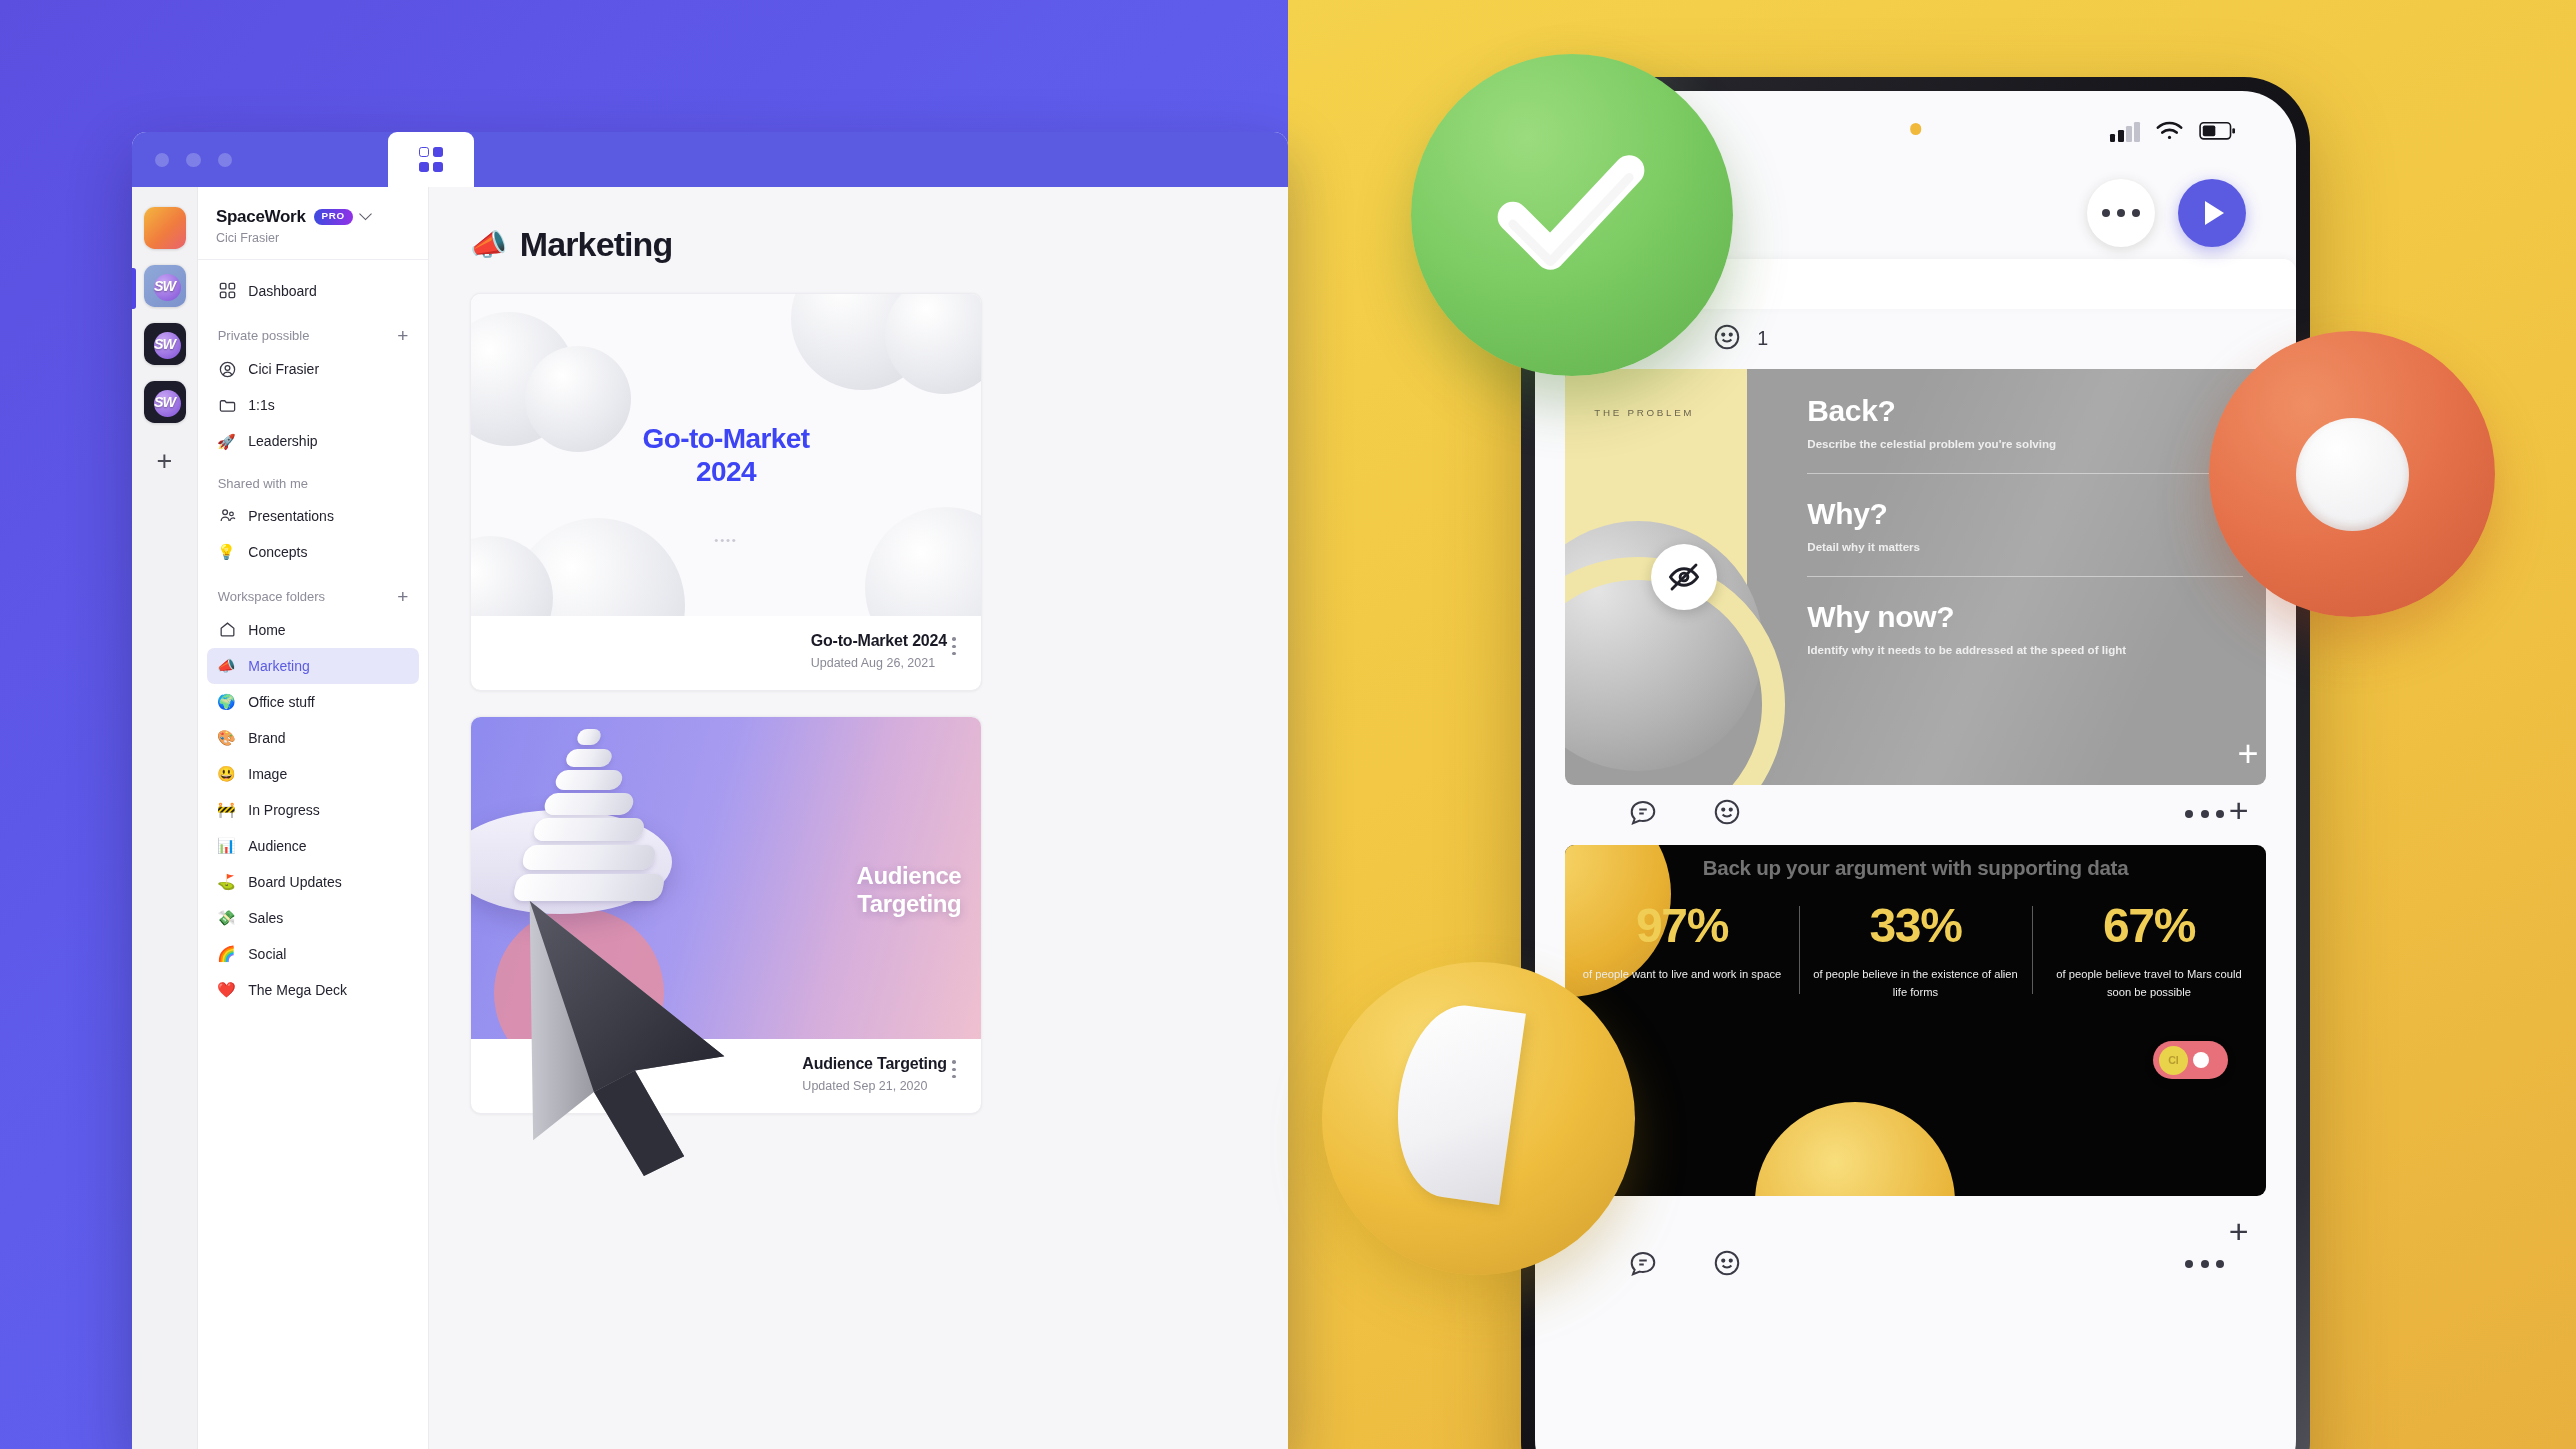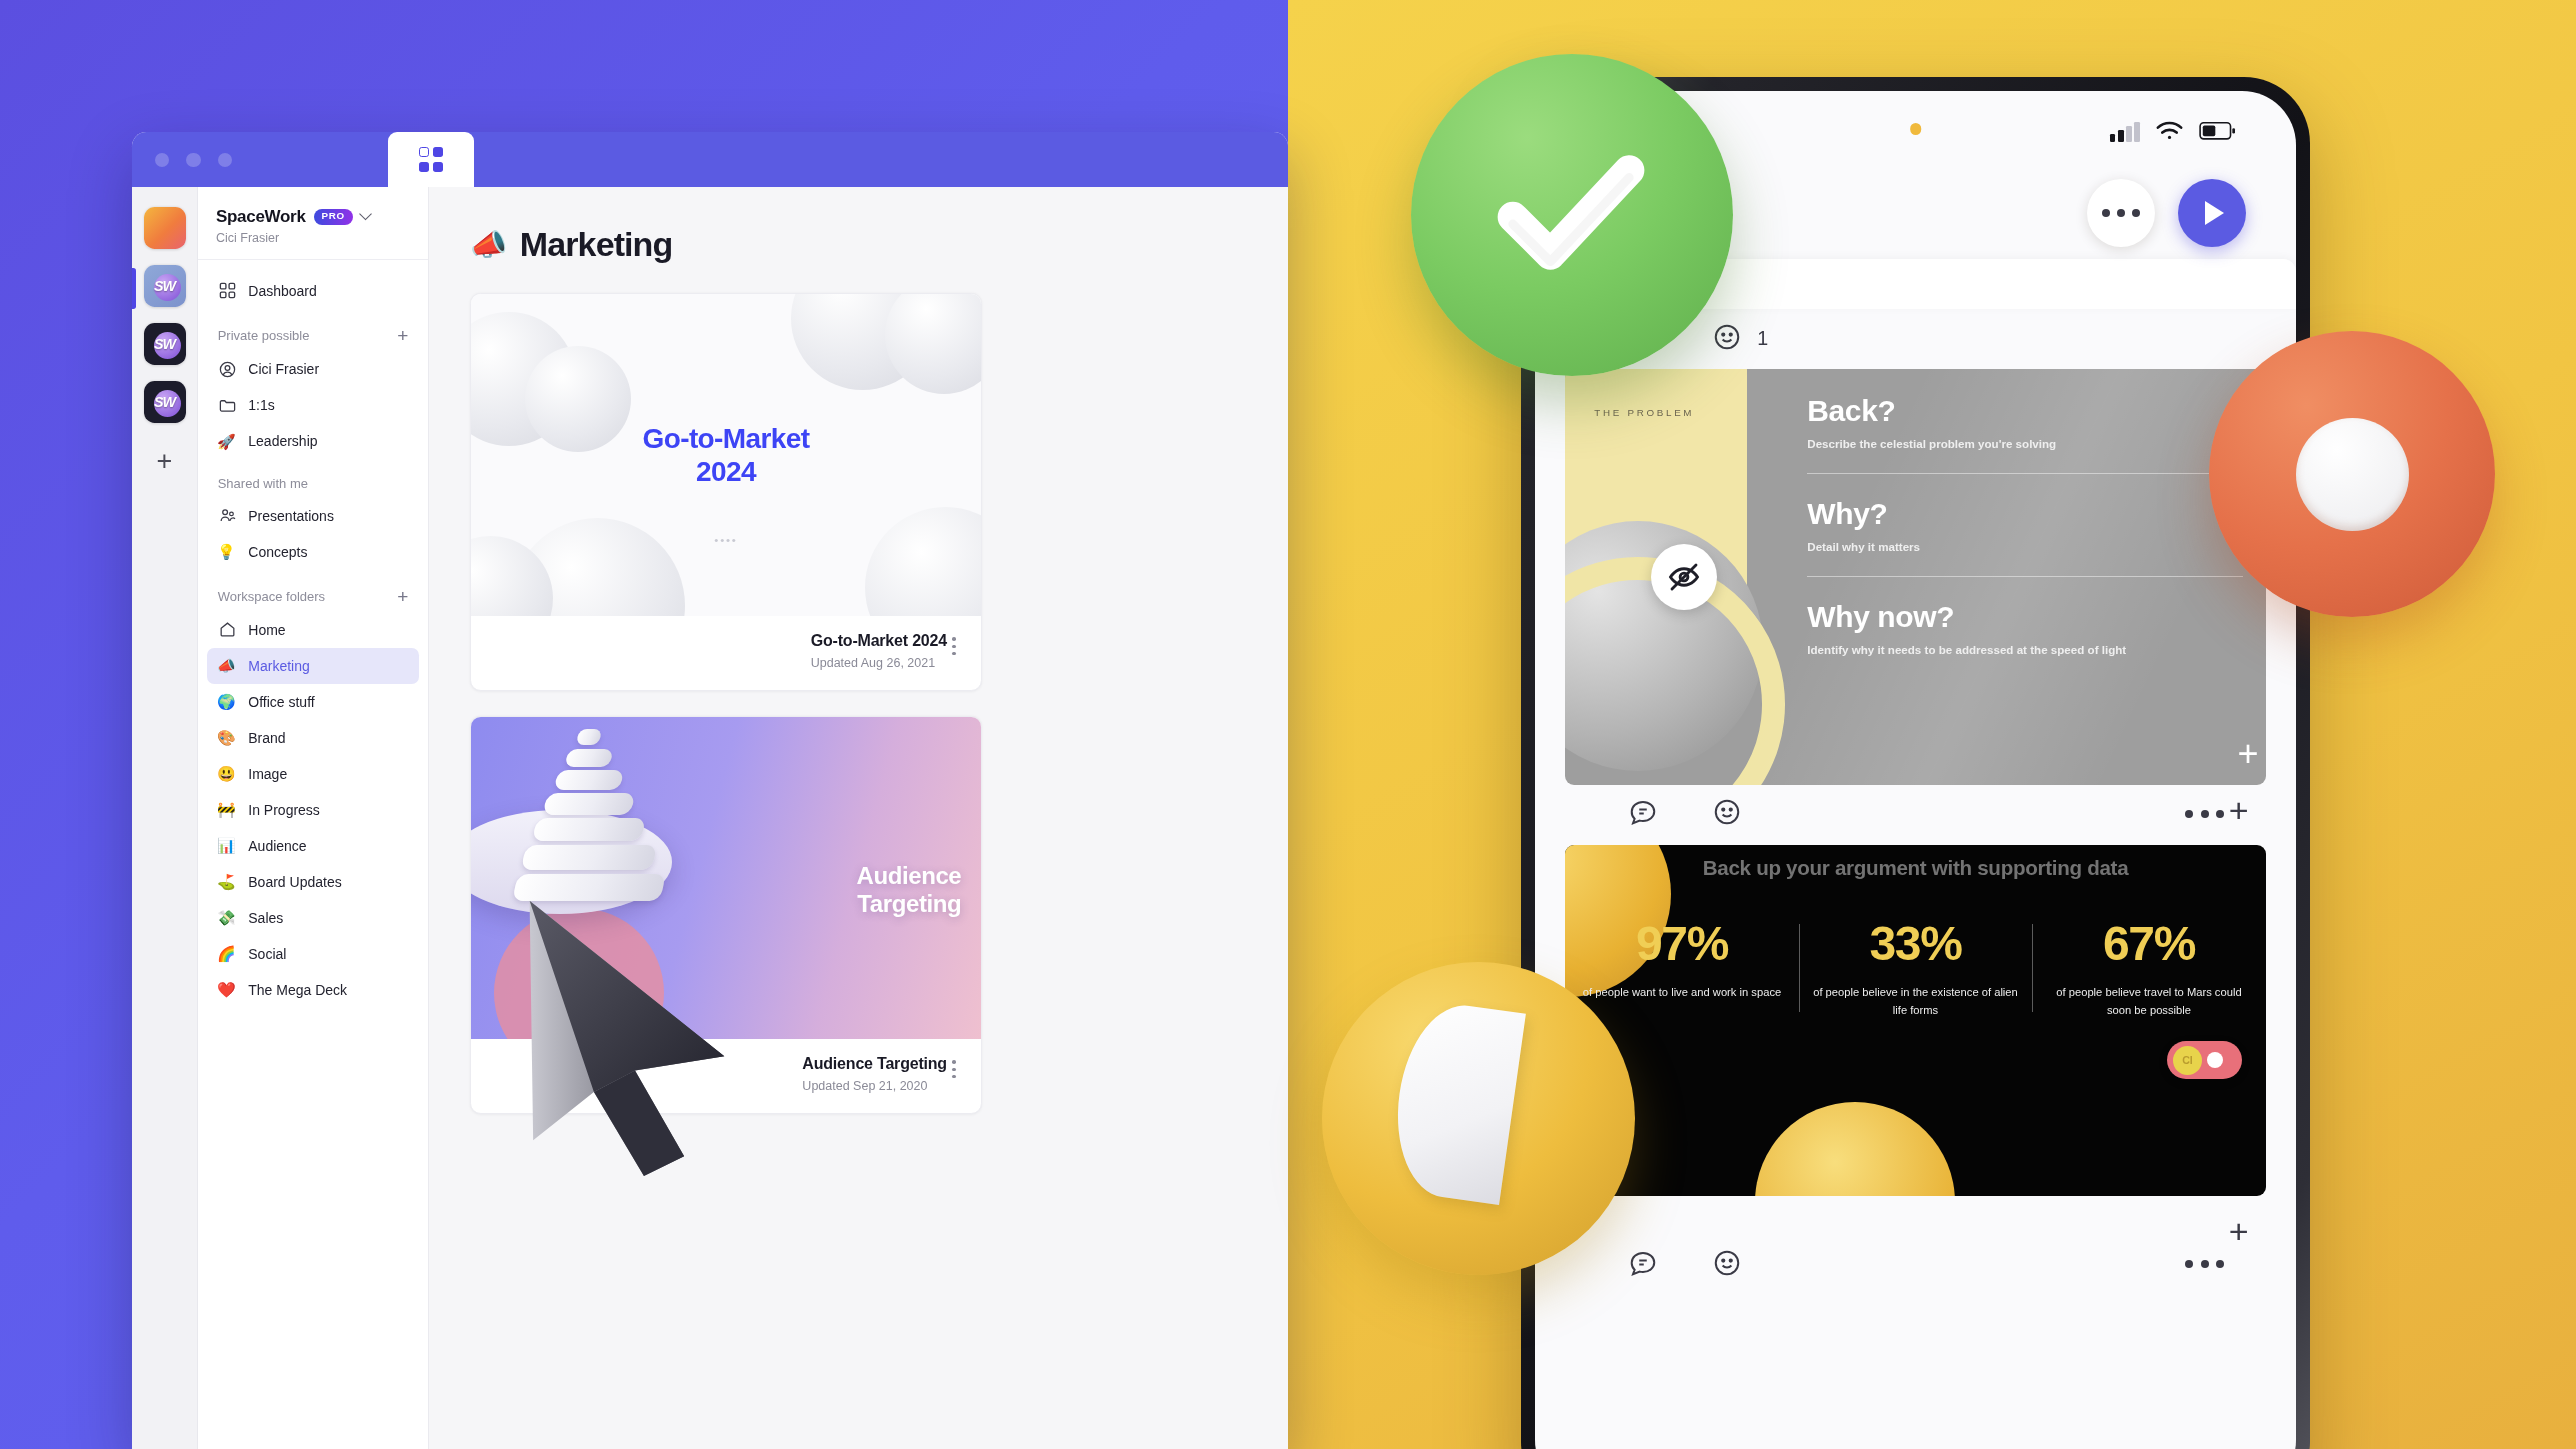--- a/index.html
+++ b/index.html
@@ -328,36 +328,36 @@
   }
   .ss-eyebrow {
     position: relative; z-index: 3; text-align: center; padding-top: 38px;
     color: #E9C75B; font-size: 9.4px; letter-spacing: 2.9px;
   }
   .ss-head {
     position: relative; z-index: 3; text-align: center; margin-top: 11.6px;
     color: #737373; font-size: 20.6px; font-weight: bold; letter-spacing: -0.3px;
   }
   .ss-grid {
-    position: relative; z-index: 3; display: flex; margin-top: 40px;
+    position: relative; z-index: 3; display: flex; margin-top: 22px;
   }
   .ss-col { flex: 1; text-align: center; padding: 0 14.3px; position: relative; }
   .ss-col + .ss-col::before {
     content: ""; position: absolute; left: 0; top: 3.6px; bottom: 7.2px;
     width: 0.9px; background: rgba(255,255,255,.35);
   }
   .ss-pct { color: #F0CE55; font-size: 48px; font-weight: bold; letter-spacing: -1.3px; line-height: 1; }
   .ss-txt { color: #EDEDED; font-size: 11.2px; margin-top: 16px; line-height: 1.55; }
   .stats-plus {
     position: absolute; right: 47px; font-size: 34px; color: #3A3A46;
     font-weight: 200; line-height: 1;
   }
 
   .toggle-pill {
-    position: absolute; right: 54px; width: 75px; height: 38px;
+    position: absolute; right: 68px; width: 75px; height: 38px;
     border-radius: 19px; background: #E8707A;
     display: flex; align-items: center; padding: 0 6.3px; gap: 5.4px; z-index: 40;
     box-shadow: 0 2.7px 9px rgba(0,0,0,.18);
   }
   .toggle-pill .av {
     width: 29px; height: 29px; border-radius: 50%; background: #E8D34B;
     color: #B99C2E; font-size: 10.7px; font-weight: bold;
     display: flex; align-items: center; justify-content: center;
   }
   .toggle-pill .kn { width: 16px; height: 16px; border-radius: 50%; background: #fff; }

